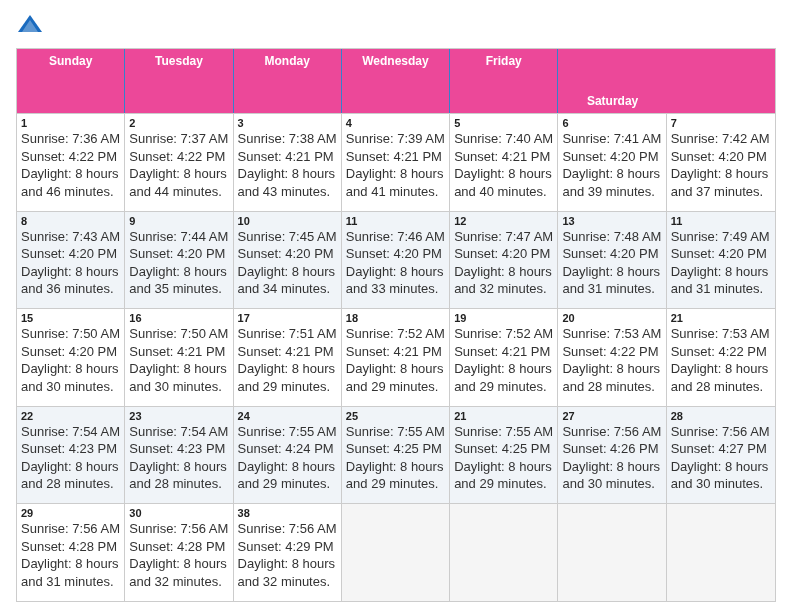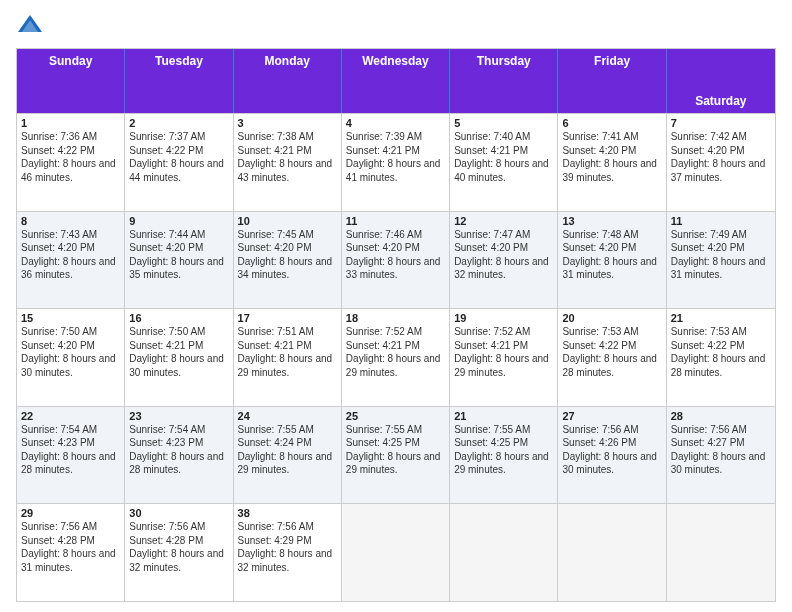--- a/index.html
+++ b/index.html
@@ -54,21 +54,21 @@
     }
     .calendar {
       flex: 1;
       display: flex;
       flex-direction: column;
       border: 1px solid #ccc;
     }
     .cal-header-row {
       display: grid;
       grid-template-columns: repeat(7, 1fr);
-      background: #6d28d9;
+      background: #ec4899;
     }
     .cal-header-cell {
       color: #fff;
       font-size: 12px;
       font-weight: bold;
       padding: 5px 4px;
       text-align: center;
       border-right: 1px solid #3580cc;
     }
     .cal-header-cell:last-child { border-right: none; margin-top: 40px; }
@@ -96,21 +96,21 @@
     .cal-cell.empty { background: #f5f5f5; }
     .cal-cell.shaded { background: #f0f4f8; }
     .day-num {
       font-size: 11px;
       font-weight: bold;
       color: #222;
       display: block;
       margin-bottom: 1px;
     }
     .cell-text {
-      font-size: 10px;
+      font-size: 13px;
       color: #333;
       line-height: 1.35;
     }
   </style>
 </head>
 <body>
 
 <div class="page">
   <div class="header">
     <div class="logo">
@@ -128,21 +128,20 @@
       <div class="subtitle"></div>
     </div>
   </div>
 
   <div class="calendar">
     <div class="cal-header-row">
     <div class="cal-header-cell">Sunday</div>
         <div class="cal-header-cell">Tuesday</div>
         <div class="cal-header-cell">Monday</div>
         <div class="cal-header-cell">Wednesday</div>
-        <div class="cal-header-cell">Thursday</div>
         <div class="cal-header-cell">Friday</div>
         <div class="cal-header-cell">Saturday</div>
       </div>
     <div class="cal-body">
     <div class="cal-row">
           <div class="cal-cell"><span class="day-num">1</span>
         <span class="cell-text">Sunrise: 7:36 AM<br>Sunset: 4:22 PM<br>Daylight: 8 hours and 46 minutes.</span></div>
           <div class="cal-cell"><span class="day-num">2</span>
         <span class="cell-text">Sunrise: 7:37 AM<br>Sunset: 4:22 PM<br>Daylight: 8 hours and 44 minutes.</span></div>
           <div class="cal-cell"><span class="day-num">3</span>

